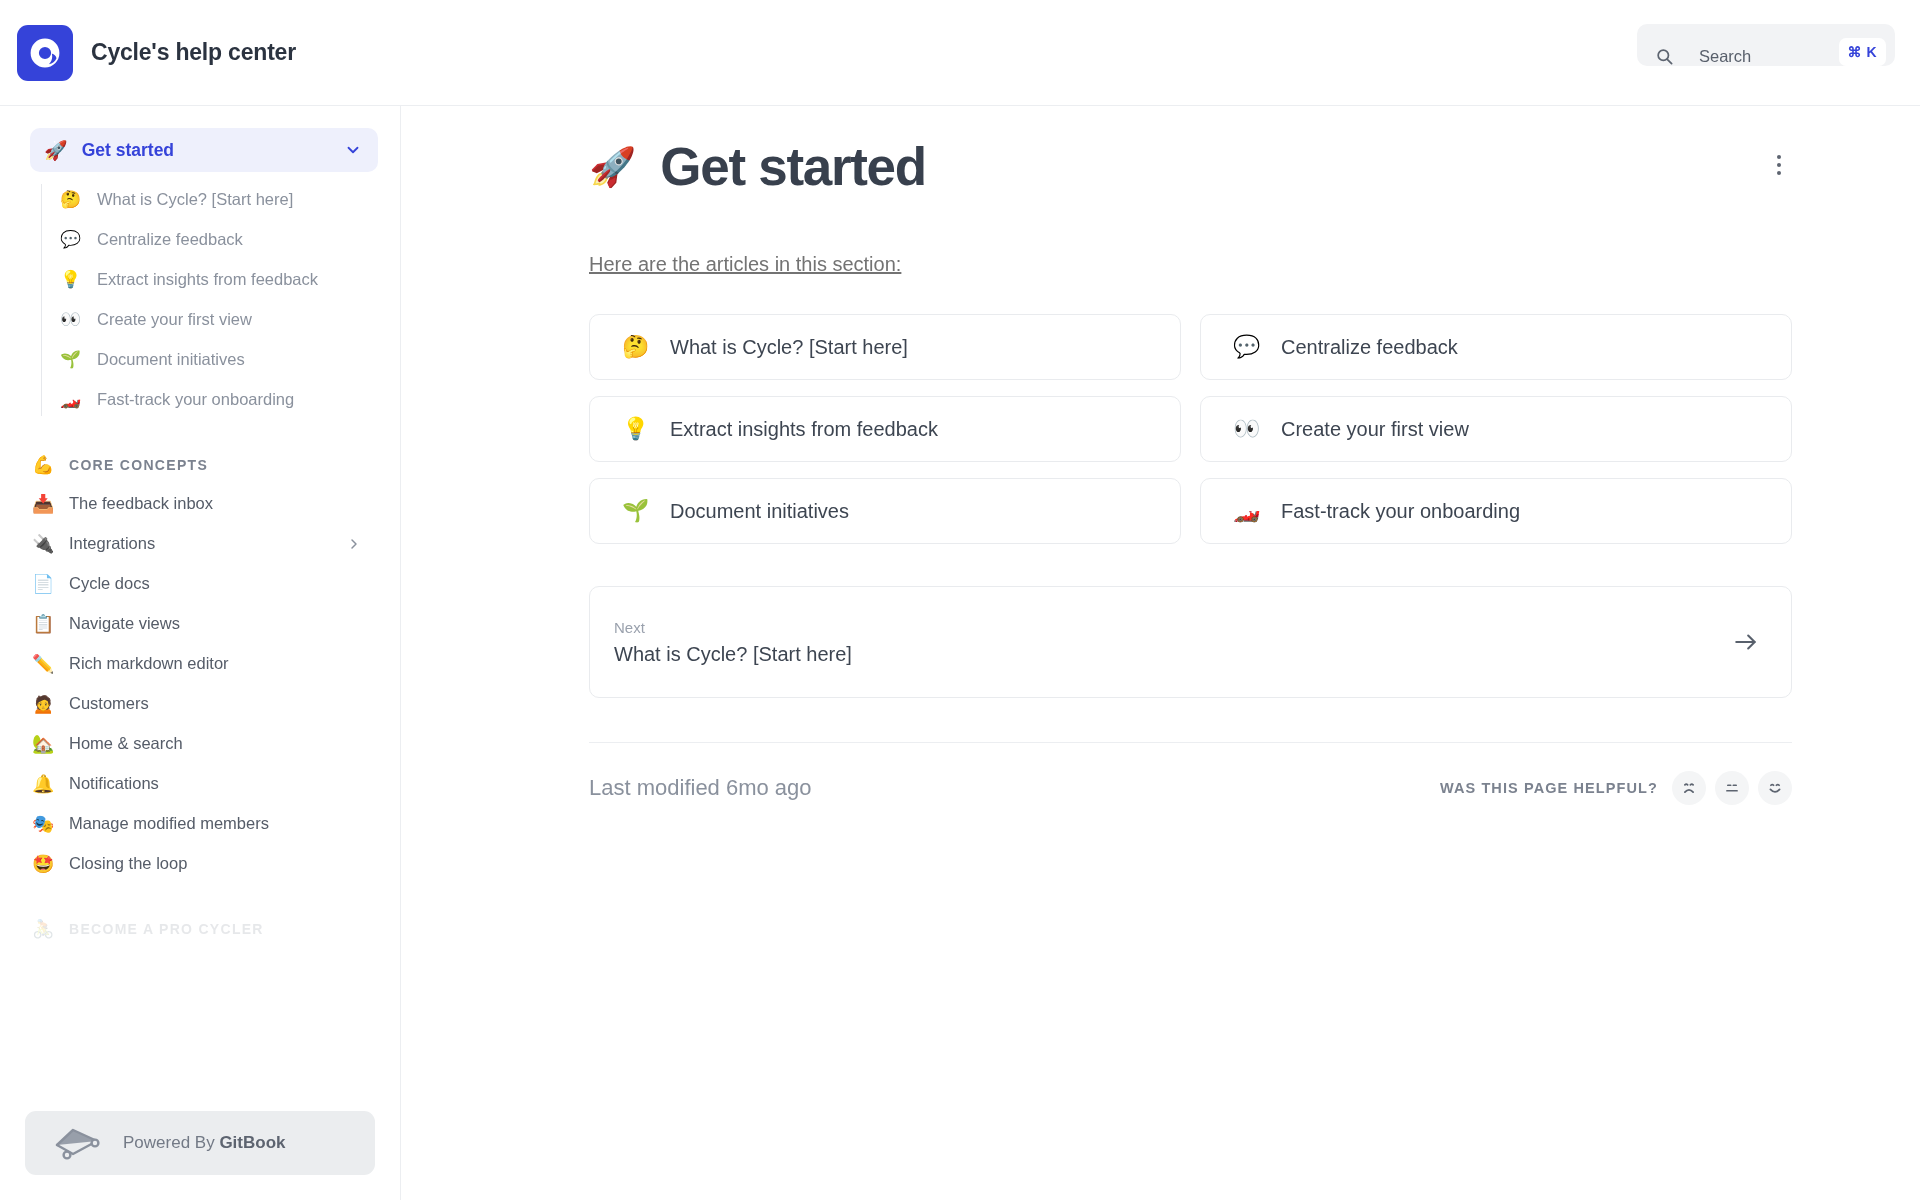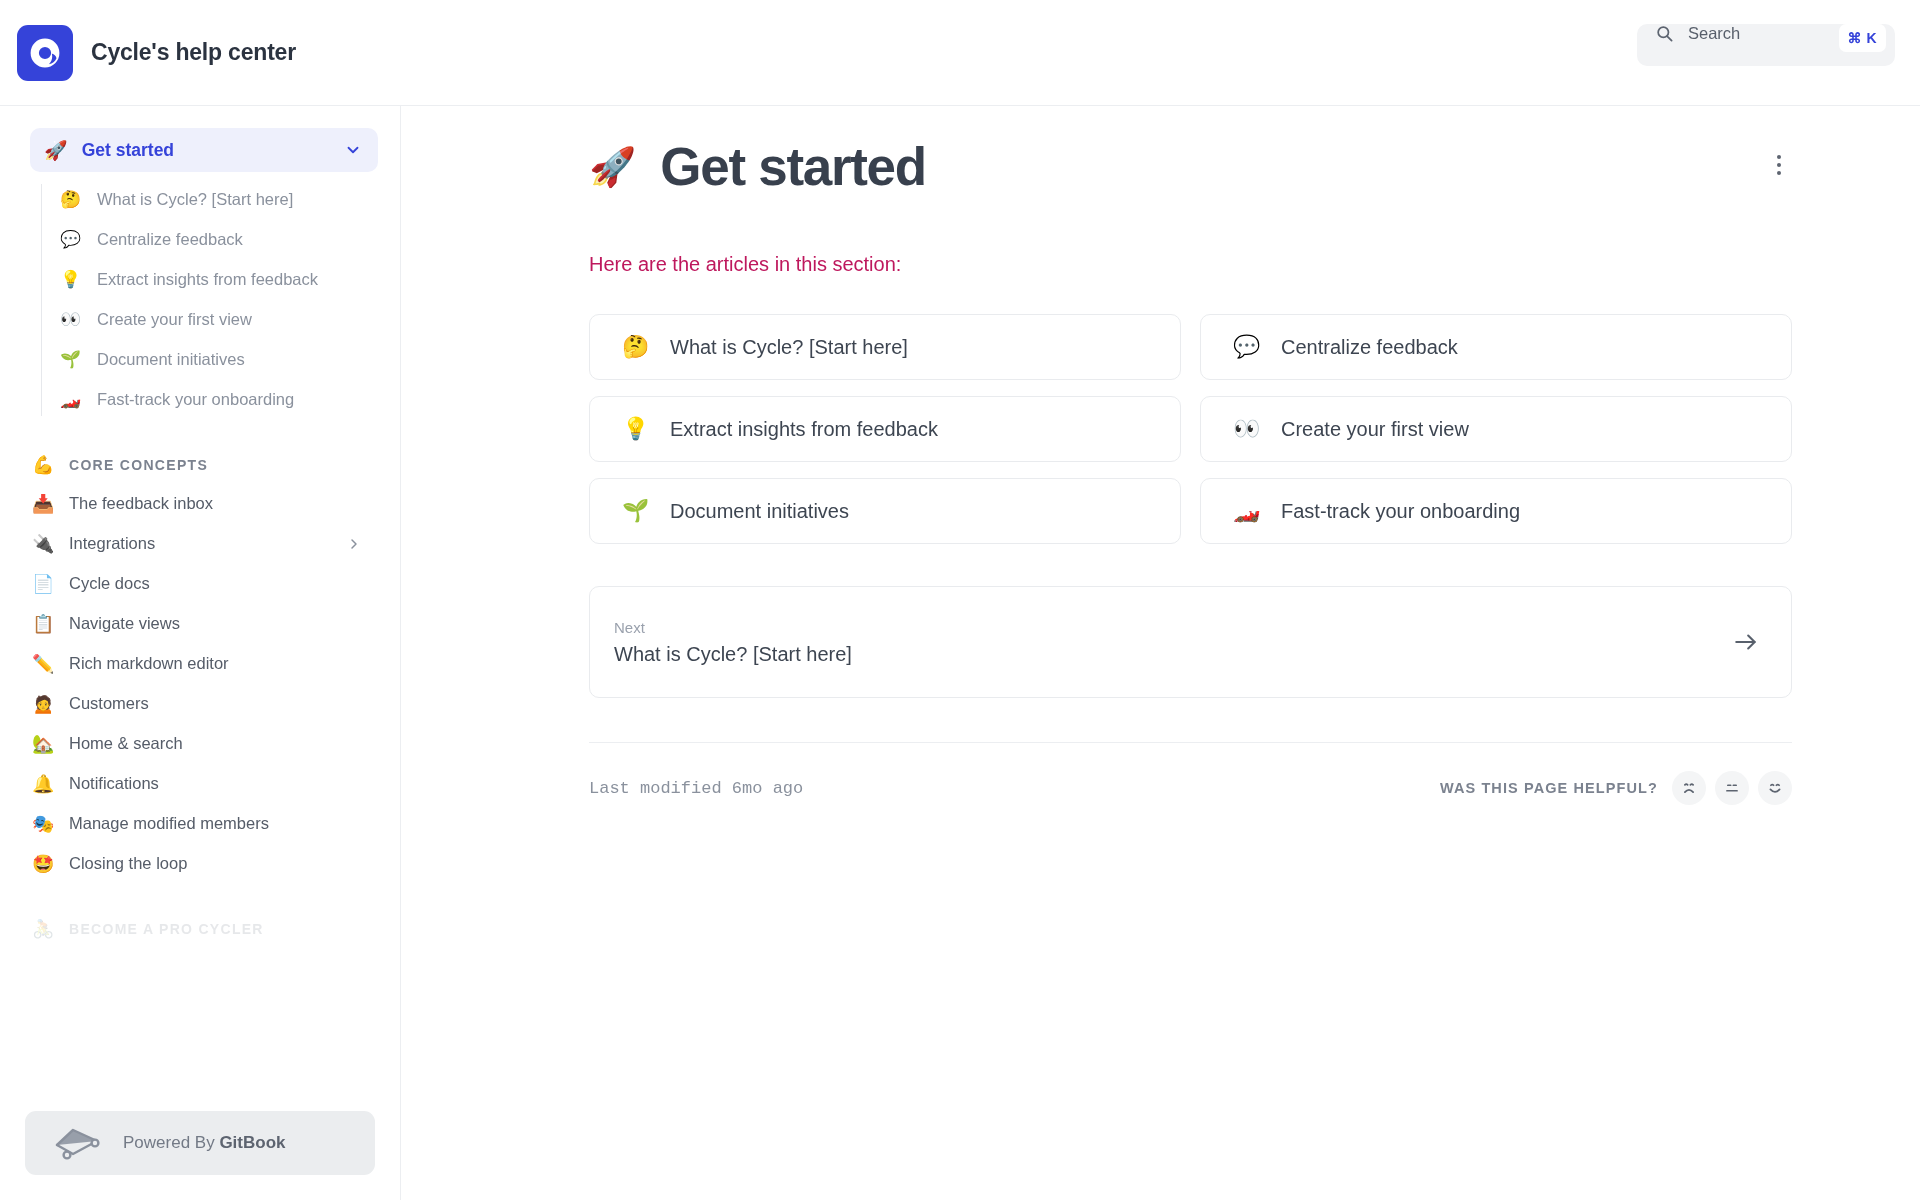--- a/index.html
+++ b/index.html
@@ -23,21 +23,21 @@
     background: #3543d9;
     display: flex; align-items: center; justify-content: center;
   }
   .brand-title {
     font-size: 23px; font-weight: 700; color: #2b3340; letter-spacing: -0.2px;
   }
   .search-box {
     position: absolute; right: 25px; top: 24px;
     width: 258px; height: 42px;
     background: #f2f3f5; border-radius: 10px;
-    display: flex; align-items: flex-start; padding: 0 9px 0 18px;
+    display: flex; align-items: flex-end; padding: 0 9px 0 18px; gap: 11px;
   }
   .search-icon { width: 19px; height: 19px; flex: 0 0 19px; color: #5d6470; }
   .search-ph { font-size: 16.5px; color: #585f6b; margin-left: 14px; flex: 1; }
   .kbd {
     background: #ffffff; color: #3543d9; font-size: 14px; font-weight: 700;
     border-radius: 7px; padding: 6px 9px; letter-spacing: 0.5px;
   }
 
   
   .sidebar {
@@ -116,21 +116,21 @@
     font-size: 53px; font-weight: 700; color: #38404d; letter-spacing: -1.3px;
   }
   .more-dots {
     position: absolute; right: 0; top: 16px;
     width: 26px; height: 26px; display: flex; flex-direction: column;
     align-items: center; justify-content: center; gap: 4px;
   }
   .more-dots i { width: 4px; height: 4px; border-radius: 50%; background: #5d6470; display: block; }
 
   .lede {
-    margin: 56px 0 0 188px; font-size: 20px; color: #be185d;
+    margin: 56px 0 0 188px; font-size: 20px; color: #737373; text-decoration: underline;
   }
 
   .card-grid {
     display: grid; grid-template-columns: 1fr 1fr; gap: 16px 19px;
     margin: 38px 128px 0 188px;
   }
   .card {
     background: #ffffff; border: 1px solid #e9ebee; border-radius: 10px;
     height: 66px; display: flex; align-items: center; padding: 0 32px; gap: 22px;
   }
@@ -149,21 +149,21 @@
   .arrow-right { width: 26px; height: 26px; color: #58606c; }
 
   .divider {
     margin: 44px 128px 0 188px; height: 1px; background: #eceef1;
   }
 
   .footer-row {
     display: flex; align-items: center;
     margin: 28px 128px 0 188px;
   }
-  .last-modified { font-size: 17px; color: #8a919d; flex: 1; font-family: Liberation Mono, monospace; }
+  .last-modified { font-size: 22px; color: #8a919d; flex: 1; }
   .helpful-label {
     font-size: 14.5px; font-weight: 700; color: #7b828f;
     letter-spacing: 1.1px; text-transform: uppercase; margin-right: 14px;
   }
   .face-btns { display: flex; align-items: center; gap: 9px; }
   .face-btn {
     width: 34px; height: 34px; border-radius: 50%; background: #f4f5f6;
     display: flex; align-items: center; justify-content: center;
   }
   .face-btn svg { width: 22px; height: 22px; color: #5d6470; }

